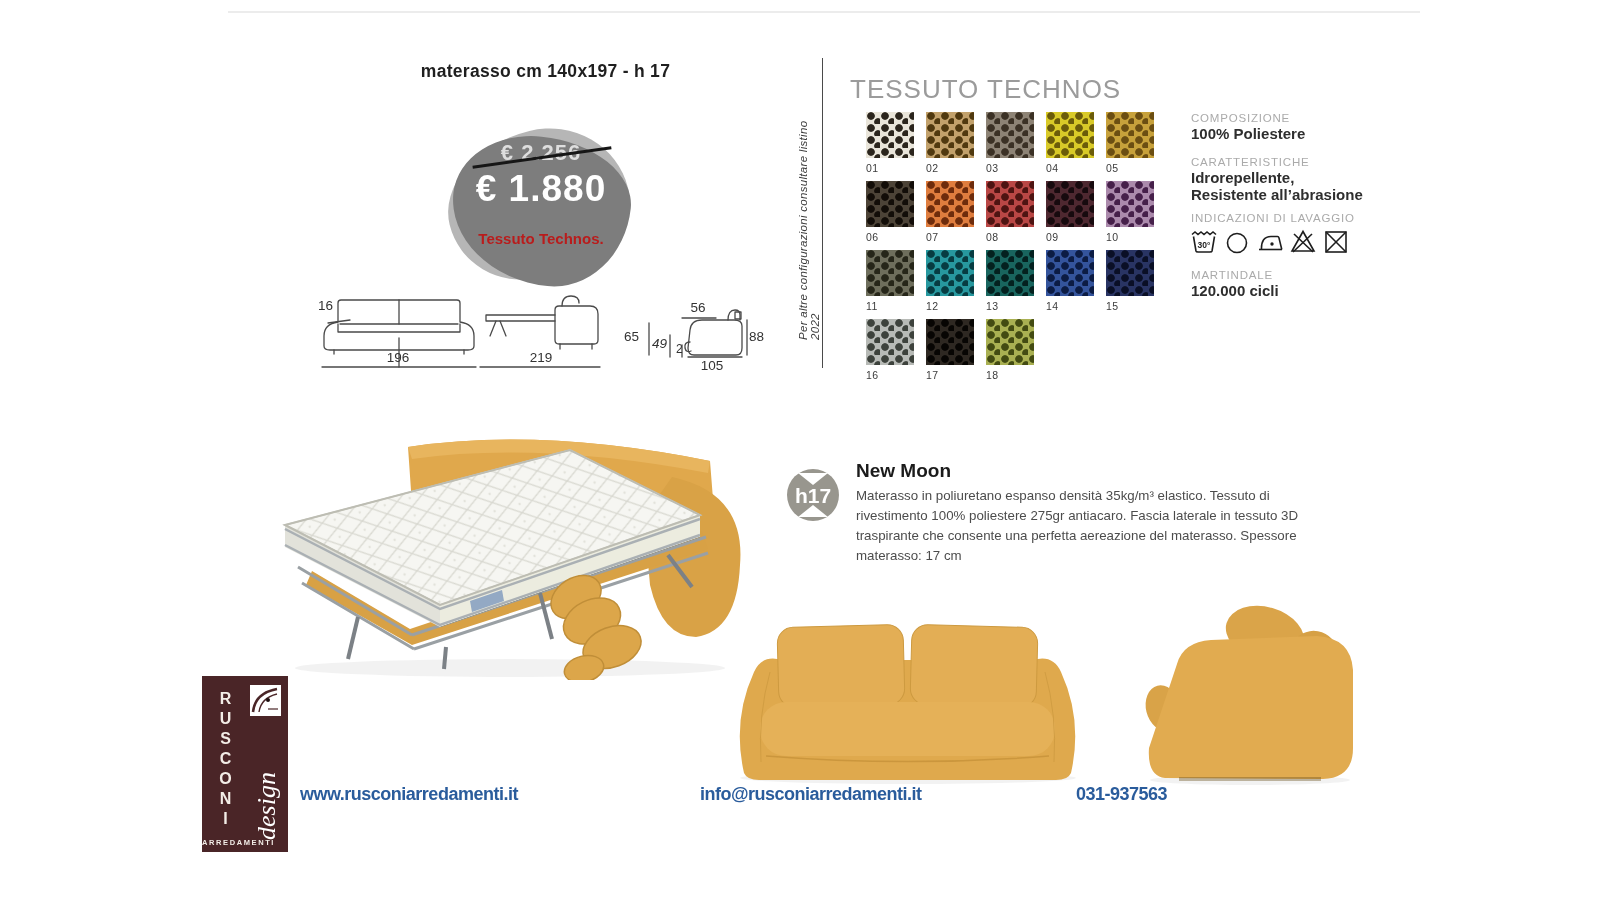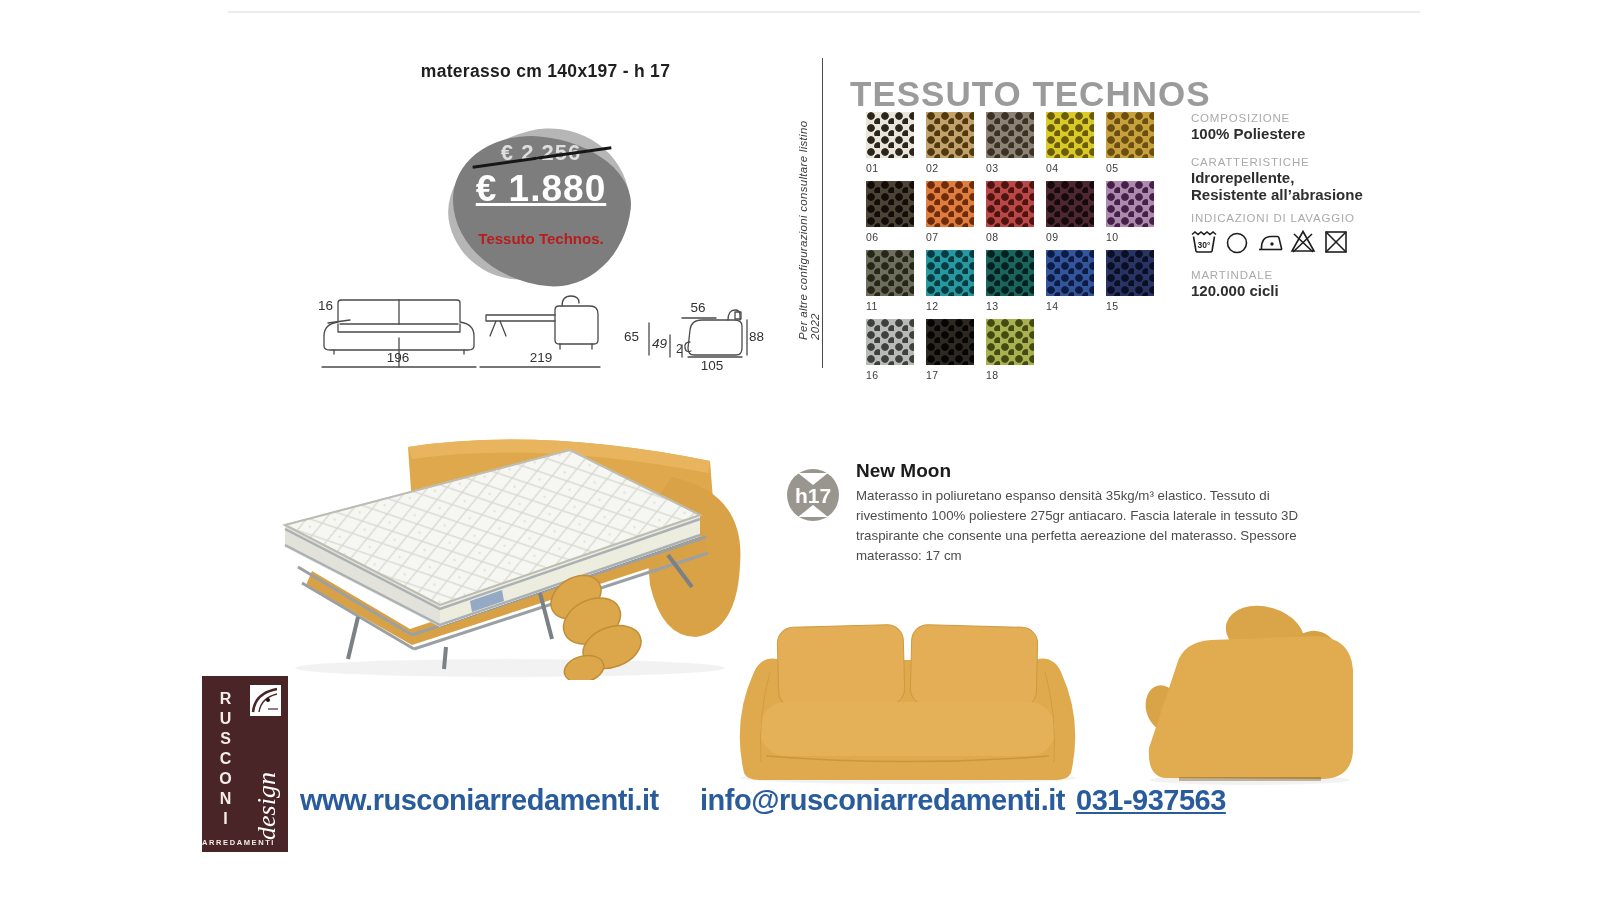--- a/index.html
+++ b/index.html
@@ -19,35 +19,35 @@
   .subtitle{font-size:17.5px;font-weight:bold;color:#1f1f1f;margin-top:5px;letter-spacing:.3px;}
 
   
   .blob-back{left:447px;top:131px;width:182px;height:144px;background:var(--price-back,#b6b6b6);
     border-radius:55% 45% 60% 40% / 50% 55% 45% 50%;transform:rotate(-14deg);}
   .blob-front{left:452px;top:137px;width:178px;height:148px;background:var(--price-front,#7d7d7d);
     border-radius:46% 54% 42% 58% / 44% 42% 58% 56%;transform:rotate(6deg);}
   .price-box{left:452px;top:140px;width:178px;text-align:center;}
   .price-old{font-size:22px;font-weight:bold;color:#dedede;letter-spacing:1px;}
   .price-strike{left:472px;top:156px;width:140px;height:3px;background:#161616;transform:rotate(-8deg);}
-  .price-current{font-size:37px;font-weight:bold;color:#ffffff;margin-top:2px;letter-spacing:1px;text-decoration:underline;}
+  .price-current{font-size:37px;font-weight:bold;color:#ffffff;margin-top:2px;letter-spacing:1px;}
   .price-note{font-size:15px;font-weight:bold;color:#b91c1c;margin-top:20px;}
 
   
   .drawings-svg{left:310px;top:280px;}
   .dim{position:absolute;font-size:13.5px;color:#333;white-space:nowrap;}
   .dim.center{text-align:center;}
 
   
   .vnote{left:797px;top:100px;height:240px;writing-mode:vertical-rl;transform:rotate(180deg);
     font-style:italic;font-size:11.5px;color:#3a3a3a;letter-spacing:.3px;}
   .vline{left:822px;top:58px;width:1px;height:310px;background:#4a4a4a;}
 
   
-  .fabric-title{left:850px;top:74px;font-size:35px;font-weight:bold;color:var(--title-gray,#9b9b9b);letter-spacing:1px;}
+  .fabric-title{left:850px;top:74px;font-size:26px;font-weight:normal;color:var(--title-gray,#9b9b9b);letter-spacing:1px;}
   .swatch-grid{left:866px;top:112px;display:grid;grid-template-columns:repeat(5,48px);column-gap:12px;row-gap:7px;}
   .swatch-cell{width:48px;}
   .swatch{width:48px;height:46px;}
   .swatch-num{font-size:10.5px;color:#3c3c3c;margin-top:4px;letter-spacing:.5px;}
 
   .info-label{position:absolute;left:1191px;font-size:11.5px;color:#aaaaaa;letter-spacing:.8px;}
   .info-value{position:absolute;left:1191px;font-size:15px;color:#2e2e2e;font-weight:bold;}
   .wash-icons{left:1190px;top:226px;display:flex;gap:5px;}
   .wash-icons svg{display:block;}
 
@@ -63,23 +63,23 @@
   .logo{left:202px;top:676px;width:86px;height:176px;background:var(--logo-bg,#4a2527);}
   .logo-brand{position:absolute;left:14px;top:14px;height:148px;writing-mode:vertical-lr;text-orientation:upright;
     color:#f3ede7;font-size:16px;font-weight:bold;letter-spacing:3px;font-family:"Liberation Sans",sans-serif;}
   .logo-emblem{position:absolute;right:7px;top:9px;width:31px;height:31px;background:#ffffff;}
   .logo-design{position:absolute;right:6px;top:46px;height:118px;writing-mode:vertical-rl;transform:rotate(180deg);
     font-family:"Liberation Serif",serif;font-style:italic;font-size:26px;color:#ffffff;}
   .logo-bottom{position:absolute;left:0;bottom:5px;width:100%;font-size:7.5px;
     letter-spacing:1.6px;color:#f3ede7;font-weight:bold;}
 
   
-  .footer-item{position:absolute;top:784px;font-size:29px;font-weight:bold;color:var(--footer-link,#2a5c9c);
+  .footer-item{position:absolute;top:784px;font-size:18px;font-weight:bold;color:var(--footer-link,#2a5c9c);
     letter-spacing:-.5px;text-decoration:none;white-space:nowrap;}
-  .f-web{left:300px;} .f-mail{left:700px;} .f-phone{left:1076px;text-decoration:underline;}
+  .f-web{left:300px;} .f-mail{left:700px;} .f-phone{left:1076px;}
 </style>
 </head>
 <body>
 
 <div class="abs top-rule"></div>
 
 <div class="abs header">
   <div class="subtitle">materasso cm 140x197 - h 17</div>
 </div>
 

